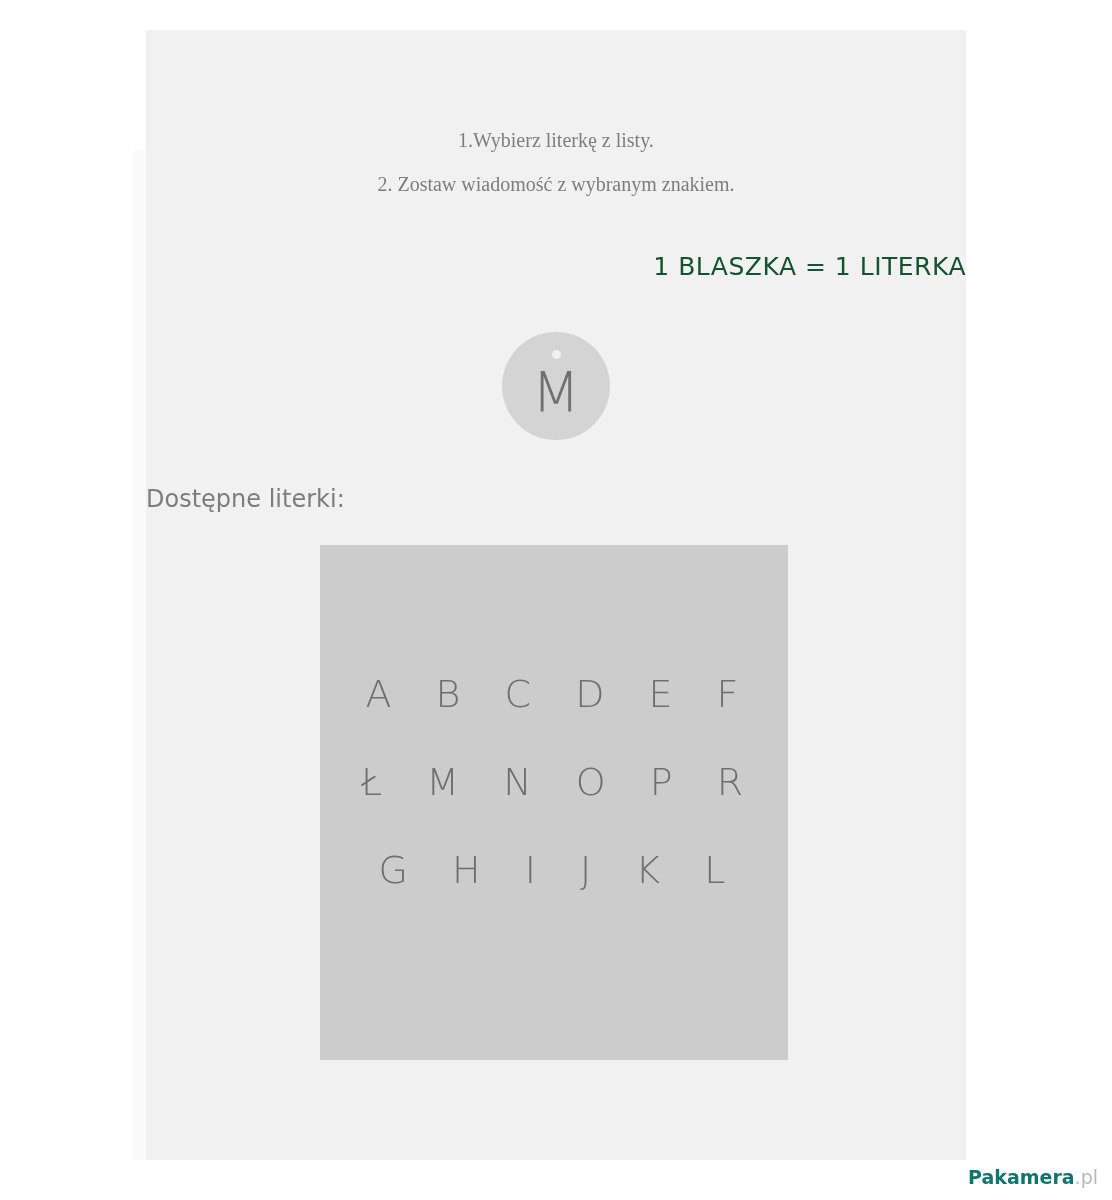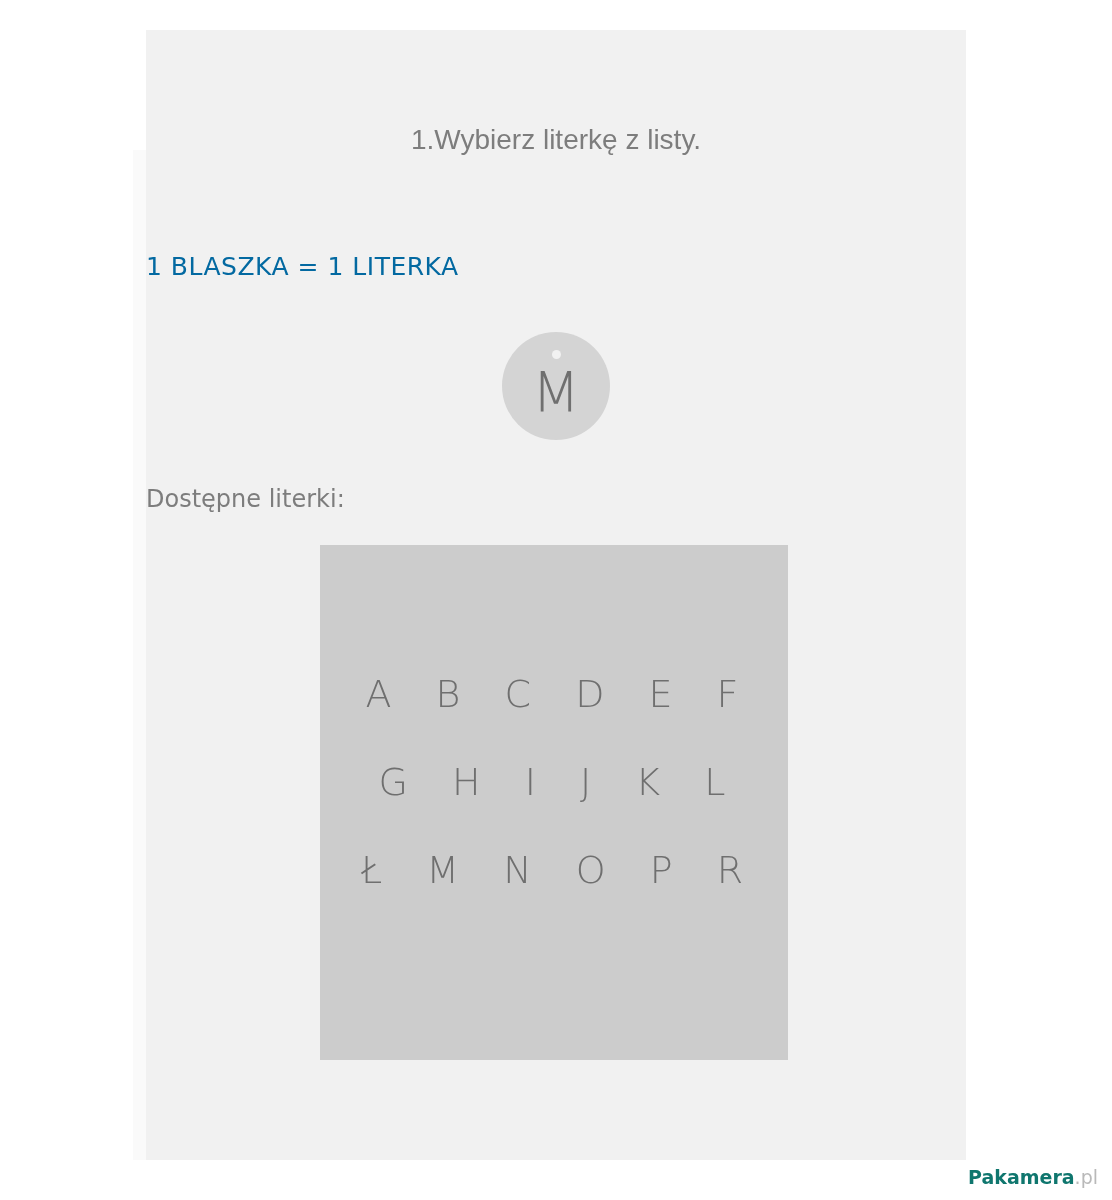--- a/index.html
+++ b/index.html
@@ -34,34 +34,34 @@
     background: #f1f1f1;
   }
 
   .instructions {
     position: absolute;
     left: 0;
     top: 88px;
     width: 820px;
     text-align: center;
     color: #7d7d7d;
-    font-size: 28px;
+    font-size: 20px;
     line-height: 44px;
-    font-family: Liberation Sans, sans-serif;
+    font-family: Liberation Serif, serif;
   }
   .instructions .line1 { display: block; }
   .instructions .line2 { display: block; }
 
   .equation {
     position: absolute;
     left: 0;
     top: 222px;
     width: 820px;
-    text-align: left;
-    color: #0369a1;
+    text-align: right;
+    color: #14532d;
     font-size: 25px;
     letter-spacing: 0.5px;
   }
 
   .charm {
     position: absolute;
     left: 356px;
     top: 302px;
     width: 108px;
     height: 108px;
@@ -138,36 +138,37 @@
 </style>
 </head>
 <body>
 
 <div class="edge-strip"></div>
 
 <div class="card">
 
   <div class="instructions">
     <span class="line1">1.Wybierz literkę z listy.</span>
+    <span class="line2">2. Zostaw wiadomość z wybranym znakiem.</span>
   </div>
 
   <div class="equation">1 BLASZKA = 1 LITERKA</div>
 
   <div class="charm">
     <div class="hole"></div>
     <div class="letter">M</div>
   </div>
 
   <div class="available-label">Dostępne literki:</div>
 
   <div class="letters-panel">
     <div class="letters-rows">
       <div class="letters-row">A B C D E F</div>
+      <div class="letters-row">Ł M N O P R</div>
       <div class="letters-row">G H I J K L</div>
-      <div class="letters-row">Ł M N O P R</div>
     </div>
   </div>
 
 </div>
 
 <div class="watermark">
   <span class="bold">Pakamera</span><span>.pl</span>
 </div>
 
 </body></html>

